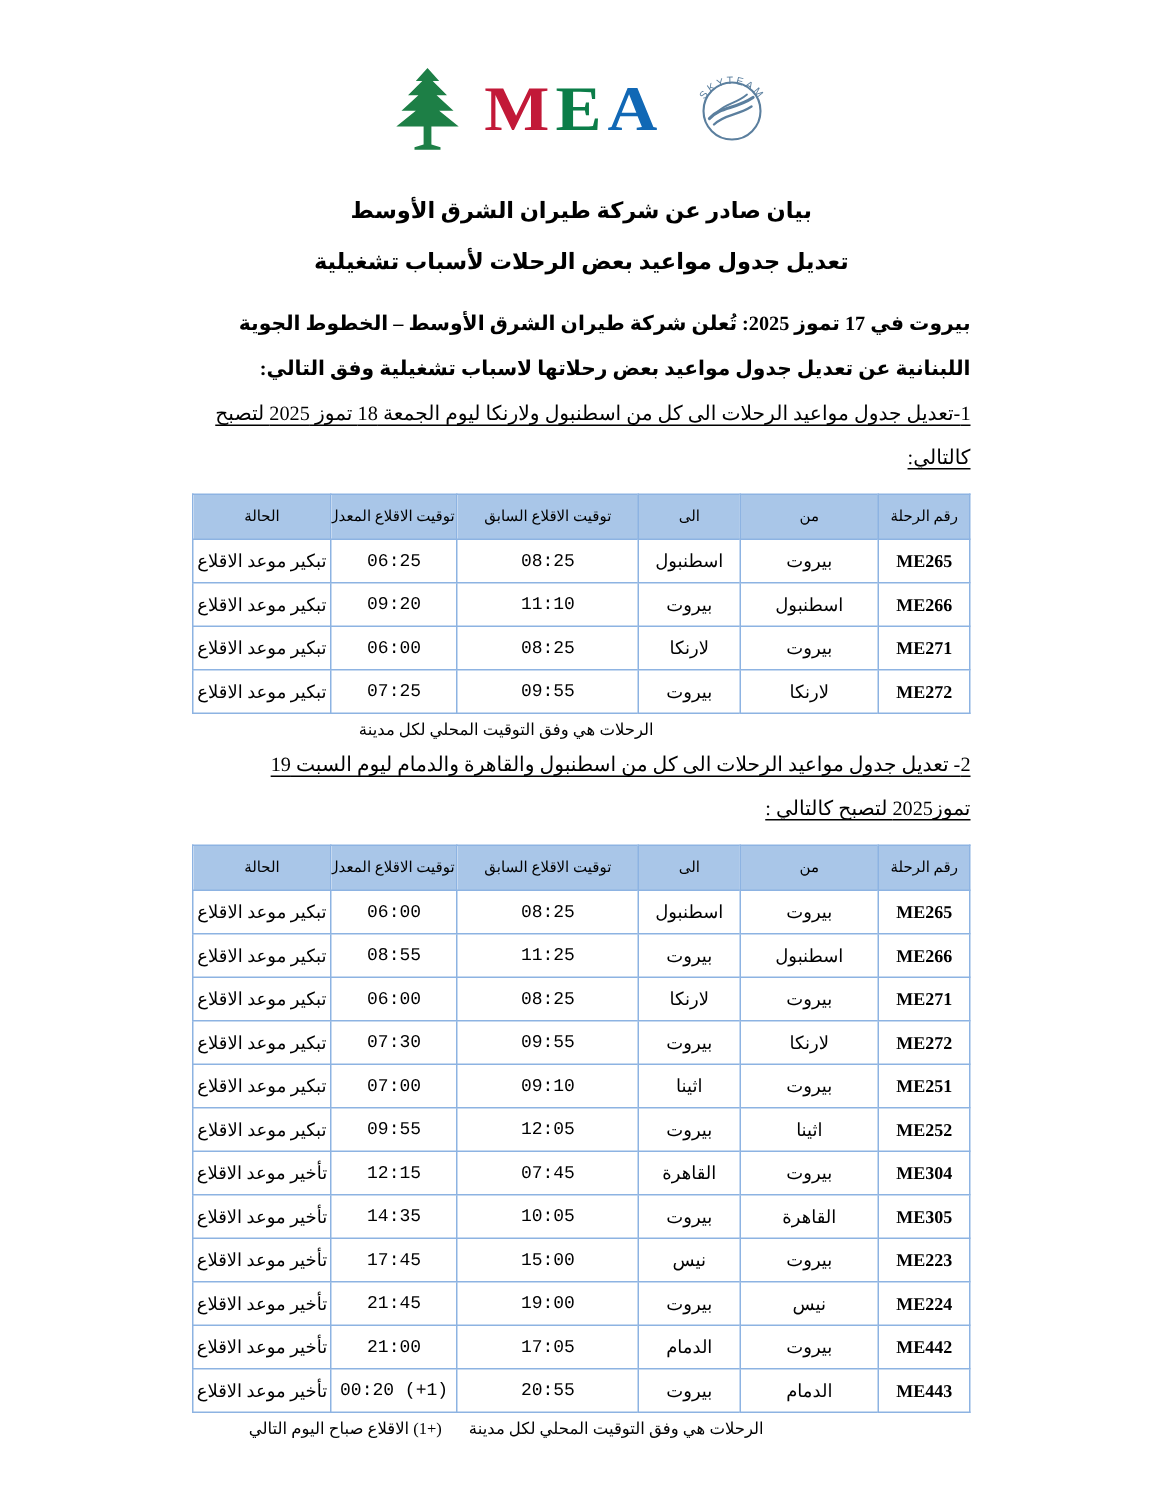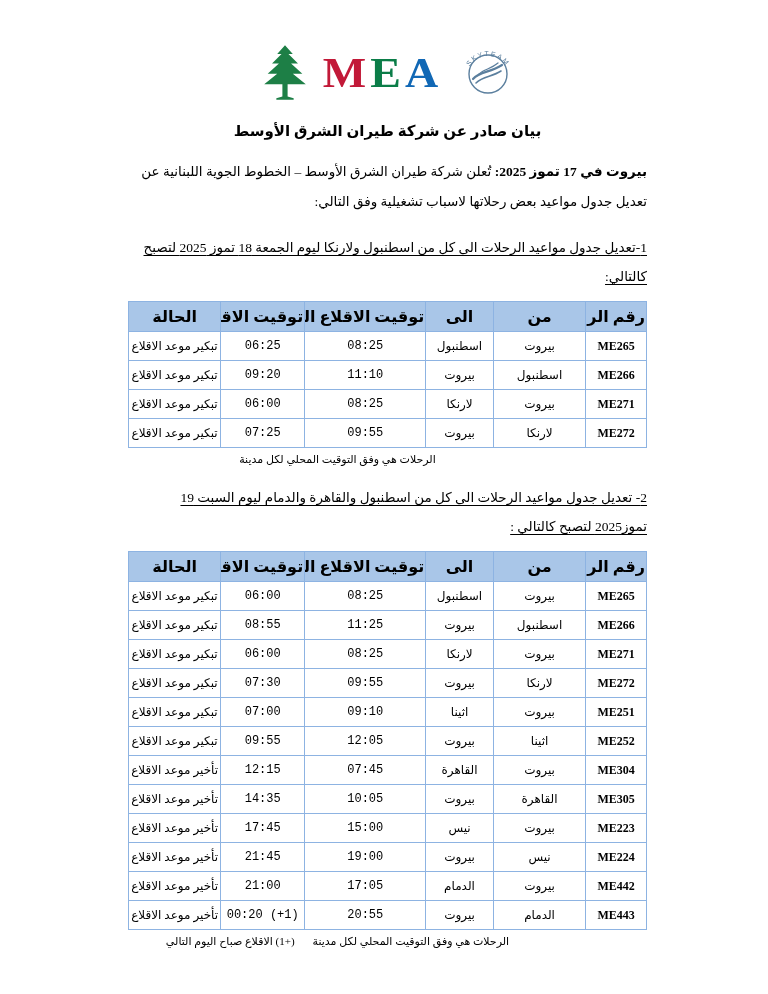--- a/index.html
+++ b/index.html
@@ -19,41 +19,41 @@
     font-family:"Liberation Serif","DejaVu Serif",serif;
     font-weight:bold;font-size:46px;line-height:46px;letter-spacing:4px;
     display:inline-block;transform:scaleY(.92);
   }
   .skyteam-wrap{margin-left:6px;}
 
   
   .title{
     text-align:center;font-weight:bold;font-size:15px;line-height:20px;
   }
-  .title1{margin-top:17px;}
+  .title1{margin-top:27px;}
   .title2{margin-top:14px;}
 
   .intro{
-    margin:16px 0 0;font-size:13.5px;line-height:30px;text-align:right;
+    margin:16px 0 0;font-size:13.5px;line-height:30px;text-align:right;font-weight:bold;
   }
   .intro b{font-size:13.5px;}
 
   .section-heading{
-    margin-top:16px;font-size:13.5px;line-height:29px;
+    font-size:13.5px;line-height:29px;
     text-decoration:underline;text-underline-offset:3px;
   }
 
   
   table.flights{
     width:100%;border-collapse:collapse;margin-top:10px;table-layout:fixed;
   }
   table.flights th{
     background:var(--thead,#a9c6e8);
     border:1px solid var(--tborder,#8db3e2);
-    height:27px;font-size:16px;font-weight:bold;text-align:center;
+    height:27px;font-size:10px;font-weight:normal;text-align:center;
     white-space:nowrap;overflow:hidden;
   }
   table.flights td{
     border:1px solid var(--tborder,#8db3e2);
     height:26px;text-align:center;font-size:12px;vertical-align:middle;
     white-space:nowrap;overflow:hidden;
   }
   td.c-flight{font-family:"Liberation Serif",serif;font-weight:bold;font-size:12.5px;}
   td.c-prev,td.c-new{font-family:Liberation Mono, monospace;font-size:12.5px;}
 
@@ -84,20 +84,21 @@
           <path d="M16 40 C23 33, 32 34, 41 28" fill="none" stroke="var(--skyteam,#5b7f9e)" stroke-width="1.6" stroke-linecap="round"></path>
           <path d="M19 31 C24 26, 31 26, 38 20" fill="none" stroke="var(--skyteam,#5b7f9e)" stroke-width="1.2" stroke-linecap="round"></path>
           <text font-size="7" font-family="Liberation Sans, sans-serif" letter-spacing="1.5" fill="var(--skyteam,#5b7f9e)">
             <textPath href="#st-arc" startOffset="50%" text-anchor="middle">SKYTEAM</textPath>
           </text>
         </svg>
       </span>
     </div>
 
     <div class="title title1">بيان صادر عن شركة طيران الشرق الأوسط</div>
+    <div class="title title2">تعديل جدول  مواعيد بعض الرحلات لأسباب تشغيلية</div>
 
     <p class="intro"><b>بيروت في 17 تموز 2025:</b><span> تُعلن شركة طيران الشرق الأوسط – الخطوط الجوية اللبنانية عن تعديل جدول مواعيد بعض رحلاتها لاسباب تشغيلية وفق التالي:</span></p>
 
     <div class="section-heading">1-تعديل جدول مواعيد الرحلات الى كل من اسطنبول ولارنكا ليوم الجمعة 18 تموز 2025 لتصبح كالتالي:</div>
 
     <table class="flights">
       <colgroup>
         <col style="width:11.7%">
           <col style="width:17.9%">
           <col style="width:13.0%">

